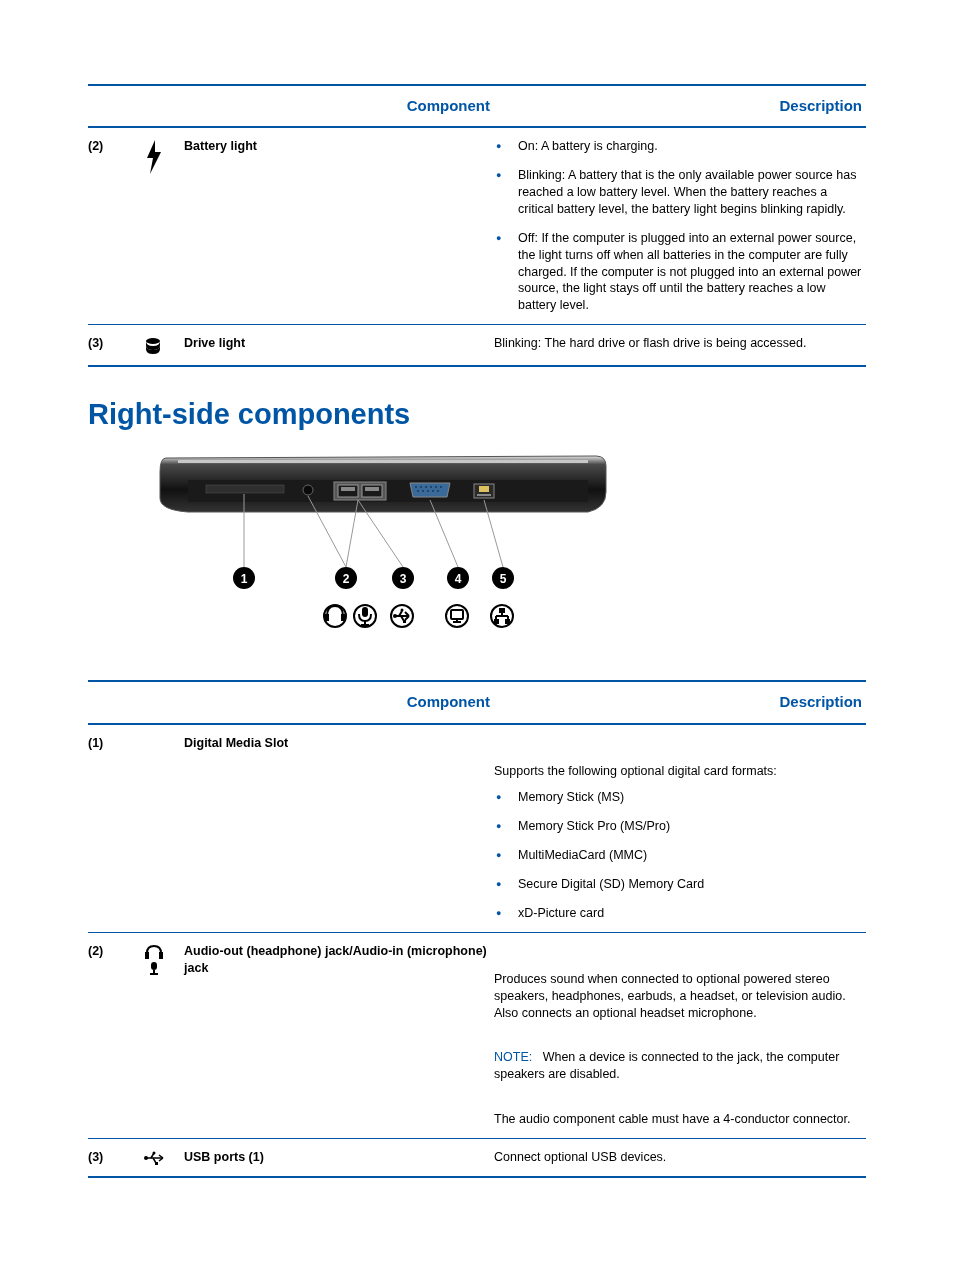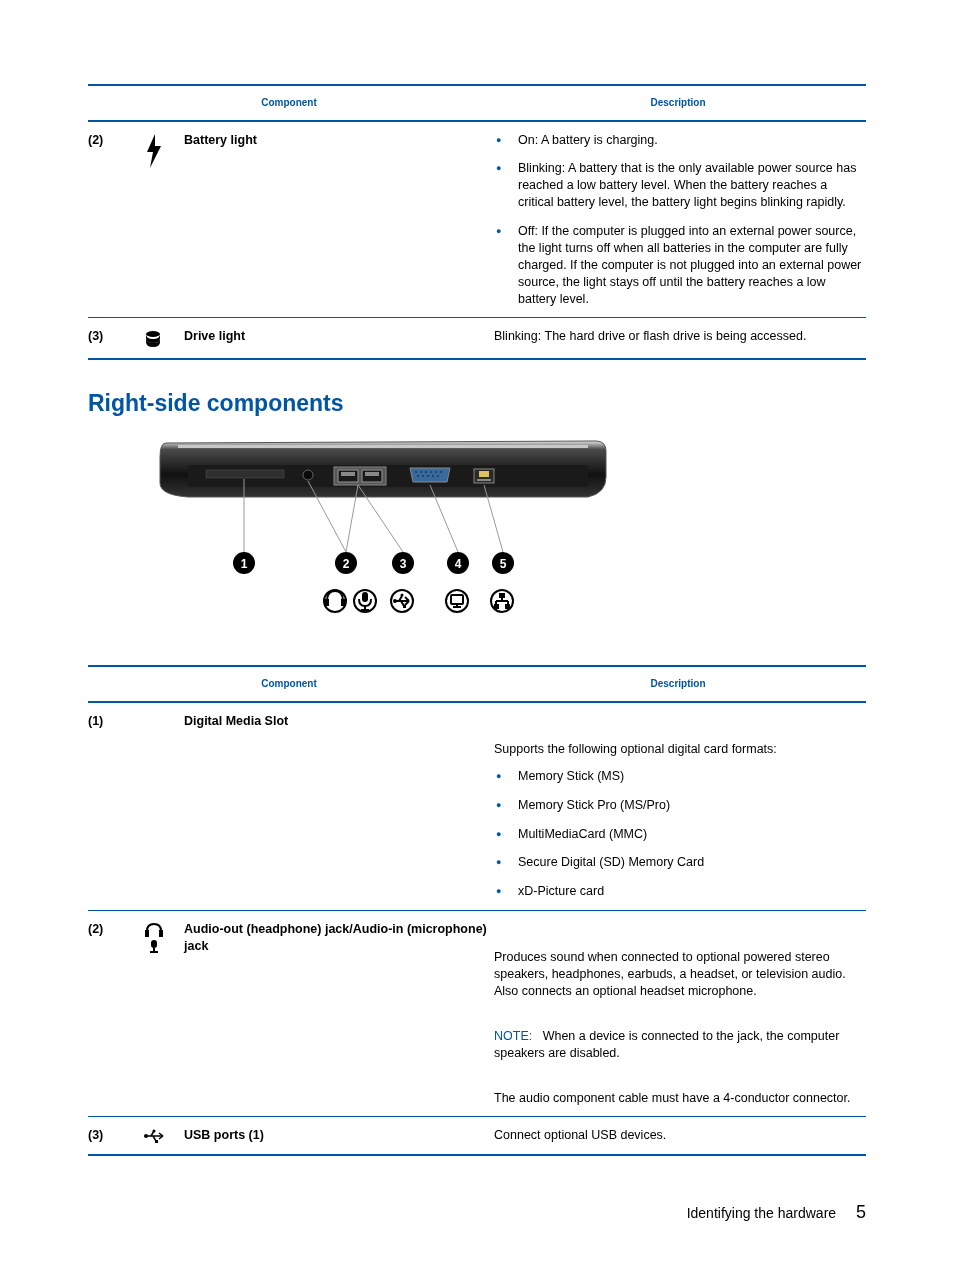--- a/index.html
+++ b/index.html
@@ -15,24 +15,24 @@
   }
   .page-content { width: 100%; }
   table.component-table {
     width: 100%;
     border-collapse: collapse;
     border-top: 2.5px solid #0055a5;
     border-bottom: 2.5px solid #0055a5;
     margin-bottom: 28px;
   }
   table.component-table th {
-    text-align: center;
+    text-align: right;
     font-weight: bold;
     color: #0055a5;
-    font-size: 10px;
+    font-size: 15px;
     padding: 10px 4px 10px 0;
     border-bottom: 2px solid #0055a5;
   }
   table.component-table td {
     vertical-align: top;
     padding: 10px 4px 10px 0;
     border-top: 1px solid #0055a5;
     font-size: 12.5px;
   }
   table.component-table tr.first-row td { border-top: none; }
@@ -54,21 +54,21 @@
     top: 0;
     color: #0055a5;
     font-size: 9px;
     line-height: 16px;
   }
   .note-label { color: #0055a5; font-weight: normal; }
   p.desc-para { margin-bottom: 10px; margin-top: 28px; }
   p.desc-para:last-child { margin-bottom: 0; }
   h2.section-heading {
     color: #0055a5;
-    font-size: 23px;
+    font-size: 29px;
     font-weight: bold;
     margin: 6px 0 18px 0;
   }
   .laptop-figure {
     margin: 0 0 28px 70px;
   }
   .laptop-svg { display: block; }
   .footer {
     position: relative;
     margin-top: 44px;
@@ -295,18 +295,14 @@
           <path d="M9 7 L12 12" stroke="#000" stroke-width="1.5"></path>
           <rect x="11" y="11" width="3" height="3" fill="#000"></rect>
         </svg>
       </td>
       <td class="col-name">USB ports (1)</td>
       <td class="col-desc">Connect optional USB devices.</td>
     </tr>
   </tbody>
 </table>
 
-<div class="footer">
-  <span>Identifying the hardware</span>
-  <span class="pagenum">5</span>
+
 </div>
 
-</div>
-
 </body></html>

